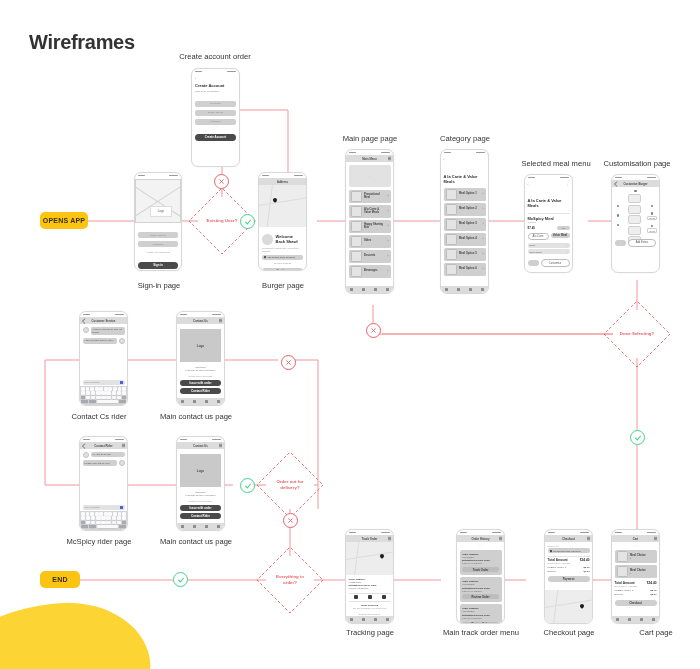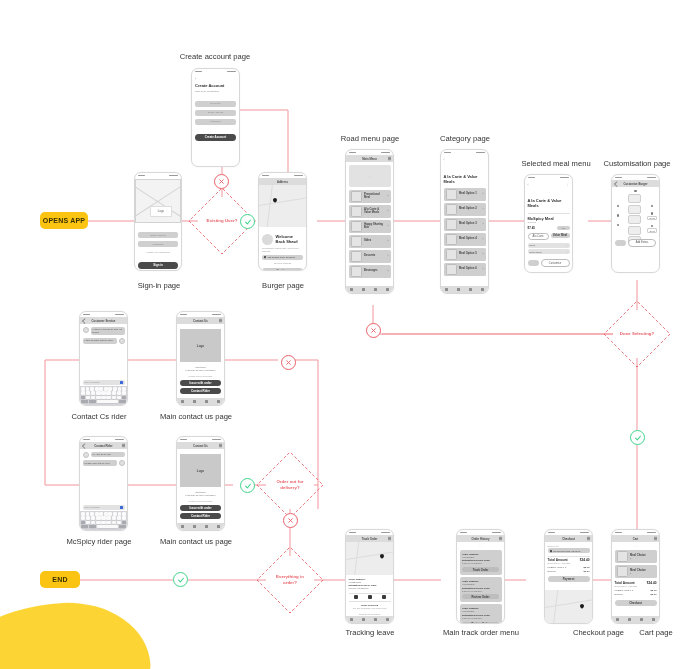--- a/index.html
+++ b/index.html
@@ -139,20 +139,21 @@
   .icons3{display:flex;justify-content:space-around;align-items:center;}
   .icons3 div{width:4px;height:4px;background:#3a3a3a;border-radius:1px;}
 </style>
 </head>
 <body>
 
 <div id="canvas">
 
   <div class="blob"></div>
 
+  <div class="page-title">Wireframes</div>
 
   <svg id="wires" width="700" height="669">
     <g stroke="#F3959B" stroke-width="1" fill="none">
 
       <path d="M88 221 H134"></path>
 
       <path d="M182 221 H198"></path>
 
       <path d="M222 197 V189"></path>
       <path d="M222 174 V160 H215"></path>
@@ -283,21 +284,21 @@
     <svg width="7" height="7" viewBox="0 0 10 10">
         <path d="M2 2 L8 8 M8 2 L2 8" stroke="#E8616A" stroke-width="1.3" fill="none"></path>
       </svg>
   </div>
   <div class="cicon ok" style="left:173px;top:572px;">
     <svg width="8" height="8" viewBox="0 0 10 10">
         <path d="M2 5.2 L4.2 7.4 L8 2.8" stroke="#3FD38B" stroke-width="1.3" fill="none" stroke-linecap="round" stroke-linejoin="round"></path>
       </svg>
   </div>
 
-  <div class="caption" style="left:150px;top:52px;width:130px;">Create account page</div>
+  <div class="caption" style="left:150px;top:52px;width:130px;">Create account order</div>
   <div class="phone" style="left:191px;top:68px;width:49px;height:99px;">
     <div class="statusbar">
       <i class="sb-l"></i>
       <i class="sb-r"></i>
     </div>
     <div class="body">
       <div style="font-size:3.2px;color:#8a8a8a;margin-bottom:2px;">‹</div>
       <div class="ttl">Create Account</div>
       <div class="sub" style="margin-top:1.5px;">Sign up to get started</div>
       <div class="bar" style="height:6px;margin-top:8px;display:flex;align-items:center;justify-content:center;font-size:2.4px;color:#8e8e8e;">Full Name</div>
@@ -349,21 +350,21 @@
       <div class="tiny" style="margin-top:2px;">Personalise orders with your delivery address</div>
       <div class="bar" style="height:5px;margin-top:2px;display:flex;align-items:center;padding-left:2px;gap:1.5px;font-size:2.1px;color:#4a4a4a;">
         <span style="width:2px;height:2px;background:#333;border-radius:50% 50% 50% 0;transform:rotate(-45deg);flex:none;"></span>
         <span>123 Orchard Road, Singapore</span>
       </div>
       <div class="tiny" style="text-align:center;margin-top:2.5px;">Set new address</div>
       <div class="btn-grey" style="height:6px;margin-top:2.5px;">Continue</div>
     </div>
   </div>
 
-  <div class="caption" style="left:305px;top:134px;width:130px;">Road menu page</div>
+  <div class="caption" style="left:305px;top:134px;width:130px;">Main page page</div>
   <div class="phone" style="left:345px;top:149px;width:49px;height:145px;">
     <div class="statusbar">
       <i class="sb-l"></i>
       <i class="sb-r"></i>
     </div>
     <div class="navbar">
       <span class="nt">Main Menu</span>
       <span class="nb r"></span>
     </div>
     <div class="body" style="padding:2.5px;">
@@ -735,21 +736,21 @@
       <div class="btn-dark" style="height:6px;margin-top:2px;">Contact Rider</div>
     </div>
     <div class="tabbar">
       <span></span>
       <span></span>
       <span></span>
       <span></span>
     </div>
   </div>
 
-  <div class="caption" style="left:310px;top:628px;width:120px;">Tracking leave</div>
+  <div class="caption" style="left:310px;top:628px;width:120px;">Tracking page</div>
   <div class="phone" style="left:345px;top:529px;width:49px;height:95px;">
     <div class="statusbar">
       <i class="sb-l"></i>
       <i class="sb-r"></i>
     </div>
     <div class="navbar">
       <span class="nt">Track Order</span>
       <span class="nb r"></span>
     </div>
     <div class="map" style="height:33px;">
@@ -809,21 +810,21 @@
       <div class="ordercard">
         <div class="ocl">Order Number:</div>
         <div class="ocv">#MC1234850</div>
         <div class="ocl" style="margin-top:1px;">Estimated Delivery Time:</div>
         <div class="ocv">7:30 PM (45 minutes)</div>
         <div class="btn-grey" style="height:5px;margin-top:2px;background:#bdbdbd;">Review Order</div>
       </div>
     </div>
   </div>
 
-  <div class="caption" style="left:514px;top:628px;width:110px;text-align:right;">Checkout page</div>
+  <div class="caption" style="left:514px;top:628px;width:110px;">Checkout page</div>
   <div class="phone" style="left:544px;top:529px;width:49px;height:95px;">
     <div class="statusbar">
       <i class="sb-l"></i>
       <i class="sb-r"></i>
     </div>
     <div class="navbar">
       <span class="nt">Checkout</span>
       <span class="nb r"></span>
     </div>
     <div class="body" style="padding:2.5px;">

